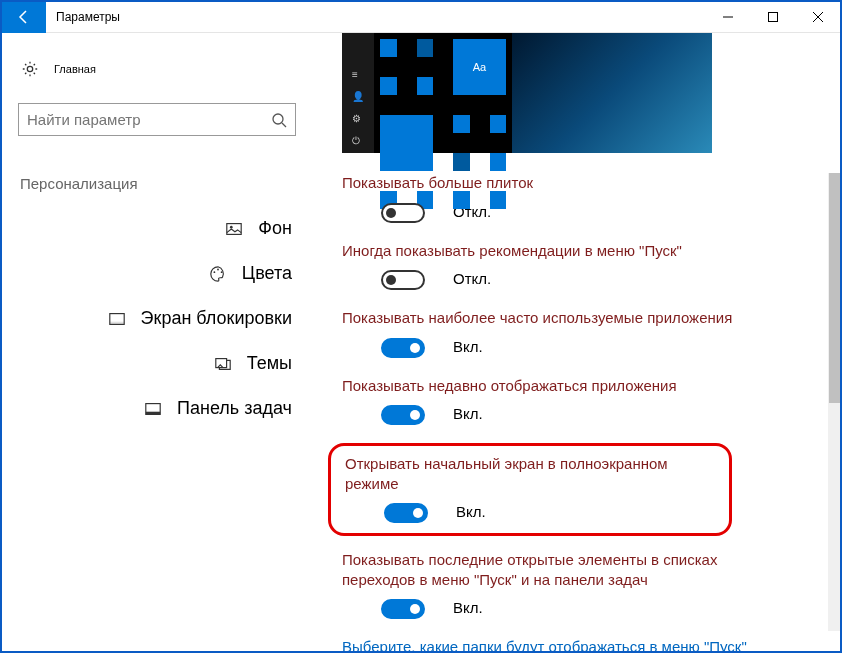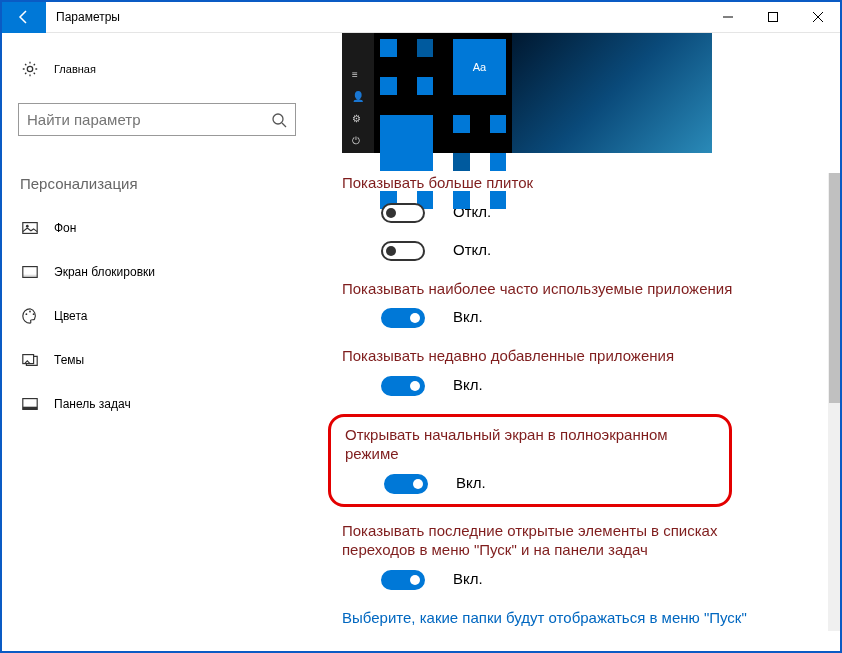--- a/index.html
+++ b/index.html
@@ -15,21 +15,21 @@
   .win-btn svg { width: 10px; height: 10px; }
   .body-area { display: flex; height: calc(100% - 31px); }
   .sidebar { width: 310px; padding: 20px 0 0 0; }
   .home-row { display: flex; align-items: center; padding: 6px 20px 6px 18px; margin-bottom: 18px; cursor: pointer; }
   .home-row .icn { width: 20px; height: 20px; margin-right: 14px; display:flex; align-items:center; justify-content:center; color:#333; }
   .home-row span.lbl { font-size: 11px; color: #000; }
   .search-box { margin: 0 16px 4px 16px; height: 33px; border: 1px solid #999; display: flex; align-items: center; padding: 0 8px; }
   .search-box input { border: none; outline: none; flex: 1; font-size: 15px; color: #333; background: transparent; }
   .search-box .search-icn { width: 16px; height: 16px; color: #555; }
   .section-label { font-size: 15px; color: #666; padding: 0 20px 14px 18px; margin-top: 39px; }
-  .nav-item { display: flex; align-items: center; padding: 12px 20px 12px 18px; cursor: pointer; font-size: 12px; color: #000; }
+  .nav-item { display: flex; align-items: center; padding: 12px 20px 12px 18px; cursor: pointer; font-size: 18px; color: #000; justify-content: flex-end; }
   .nav-item .icn { width: 20px; height: 20px; margin-right: 14px; display:flex; align-items:center; justify-content:center; color:#333; }
   .nav-item.active { color: #0078d7; position: relative; }
   .nav-item.active .icn { color: #0078d7; }
   .nav-item.active::before { content:""; position:absolute; left:0; top:6px; bottom:6px; width:4px; background:#0078d7; }
   .content { flex: 1; position: relative; padding: 0 30px 0 30px; overflow: hidden; }
   .preview-img { width: 370px; height: 120px; background:#000; margin: 0 0 20px 0; position: relative; display:flex; }
   .preview-left { width: 32px; background:#1a1a1a; display:flex; flex-direction:column; justify-content:flex-end; gap:10px; padding:6px 0; align-items:center;}
   .preview-left .dot{width:12px;height:12px;color:#ccc;font-size:10px;}
   .preview-tiles { width: 138px; background:#000; padding:6px; display:grid; grid-template-columns:repeat(4,1fr); grid-auto-rows:18px; gap:20px;}
   .preview-tiles .t{background:#0078d7;}
@@ -111,36 +111,36 @@
                 <rect x="2" y="4" width="16" height="12" stroke="currentColor" fill="none" stroke-width="1.3"></rect>
                 <circle cx="7" cy="8" r="1.5" fill="currentColor"></circle>
                 <path d="M2 14l5-4 4 3 3-2 4 3" stroke="currentColor" fill="none" stroke-width="1.3"></path>
               </svg>
             </span>
         <span>Фон</span>
       </div>
       <div class="nav-item">
         <span class="icn">
               <svg viewBox="0 0 20 20" width="18" height="18">
-                <rect x="2" y="4" width="16" height="12" stroke="currentColor" fill="none" stroke-width="1.3"></rect>
-                <rect x="2" y="13" width="16" height="3" fill="currentColor" opacity="0.15"></rect>
-              </svg>
-            </span>
-        <span>Экран блокировки</span>
-      </div>
-      <div class="nav-item">
-        <span class="icn">
-              <svg viewBox="0 0 20 20" width="18" height="18">
                 <path d="M10 2a8 8 0 1 0 0 16c1 0 1-1 1-1.5s-1-1 0-2 3 .5 4-1A8 8 0 0 0 10 2z" stroke="currentColor" fill="none" stroke-width="1.3"></path>
                 <circle cx="6" cy="8" r="1" fill="currentColor"></circle>
                 <circle cx="10" cy="5" r="1" fill="currentColor"></circle>
                 <circle cx="14" cy="8" r="1" fill="currentColor"></circle>
               </svg>
             </span>
         <span>Цвета</span>
+      </div>
+      <div class="nav-item">
+        <span class="icn">
+              <svg viewBox="0 0 20 20" width="18" height="18">
+                <rect x="2" y="4" width="16" height="12" stroke="currentColor" fill="none" stroke-width="1.3"></rect>
+                <rect x="2" y="13" width="16" height="3" fill="currentColor" opacity="0.15"></rect>
+              </svg>
+            </span>
+        <span>Экран блокировки</span>
       </div>
       <div class="nav-item">
         <span class="icn">
               <svg viewBox="0 0 20 20" width="18" height="18">
                 <rect x="2" y="4" width="12" height="10" stroke="currentColor" fill="none" stroke-width="1.3"></rect>
                 <path d="M14 6h4v10H6v-2" stroke="currentColor" fill="none" stroke-width="1.3"></path>
                 <path d="M4 14l3-3 3 3" stroke="currentColor" fill="none" stroke-width="1.3"></path>
               </svg>
             </span>
         <span>Темы</span>
@@ -187,40 +187,41 @@
         <div class="setting-label">Показывать больше плиток</div>
         <div class="toggle-row">
           <div class="toggle off">
                 <div class="knob"></div>
               </div>
           <span class="toggle-text">Откл.</span>
         </div>
       </div>
 
       <div class="setting-block">
+        <div class="setting-label">Иногда показывать рекомендации в меню "Пуск"</div>
         <div class="toggle-row">
           <div class="toggle off">
                 <div class="knob"></div>
               </div>
           <span class="toggle-text">Откл.</span>
         </div>
       </div>
 
       <div class="setting-block">
         <div class="setting-label">Показывать наиболее часто используемые приложения</div>
         <div class="toggle-row">
           <div class="toggle on">
                 <div class="knob"></div>
               </div>
           <span class="toggle-text">Вкл.</span>
         </div>
       </div>
 
       <div class="setting-block">
-        <div class="setting-label">Показывать недавно добавленные приложения</div>
+        <div class="setting-label">Показывать недавно отображаться приложения</div>
         <div class="toggle-row">
           <div class="toggle on">
                 <div class="knob"></div>
               </div>
           <span class="toggle-text">Вкл.</span>
         </div>
       </div>
 
       <div class="highlighted">
         <div class="setting-label">Открывать начальный экран в полноэкранном режиме</div>

